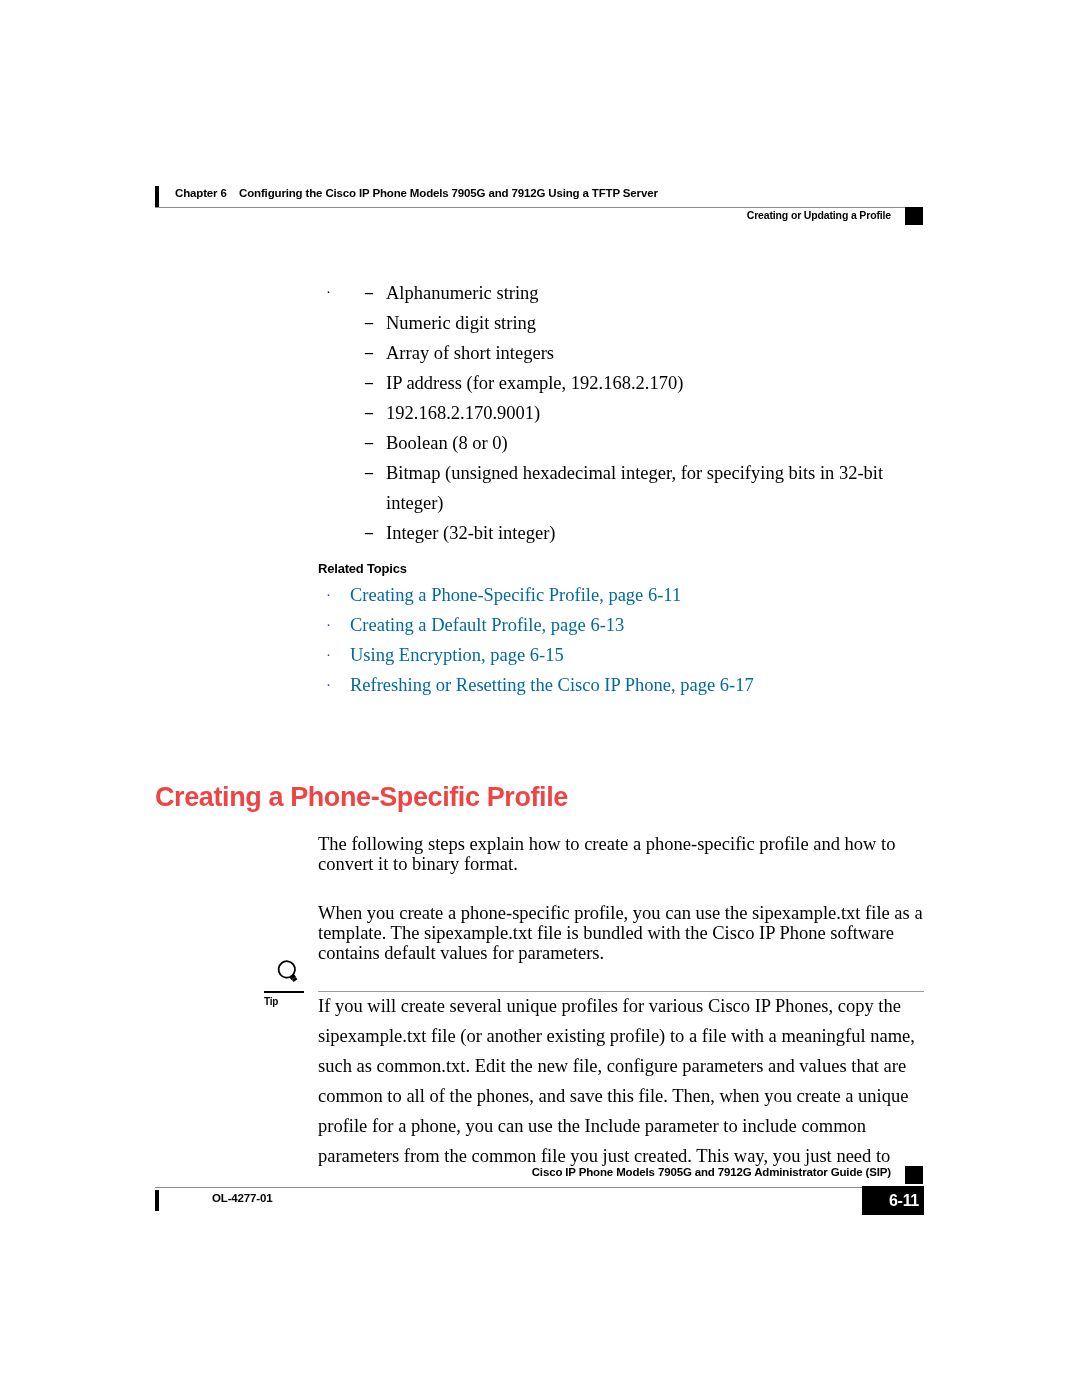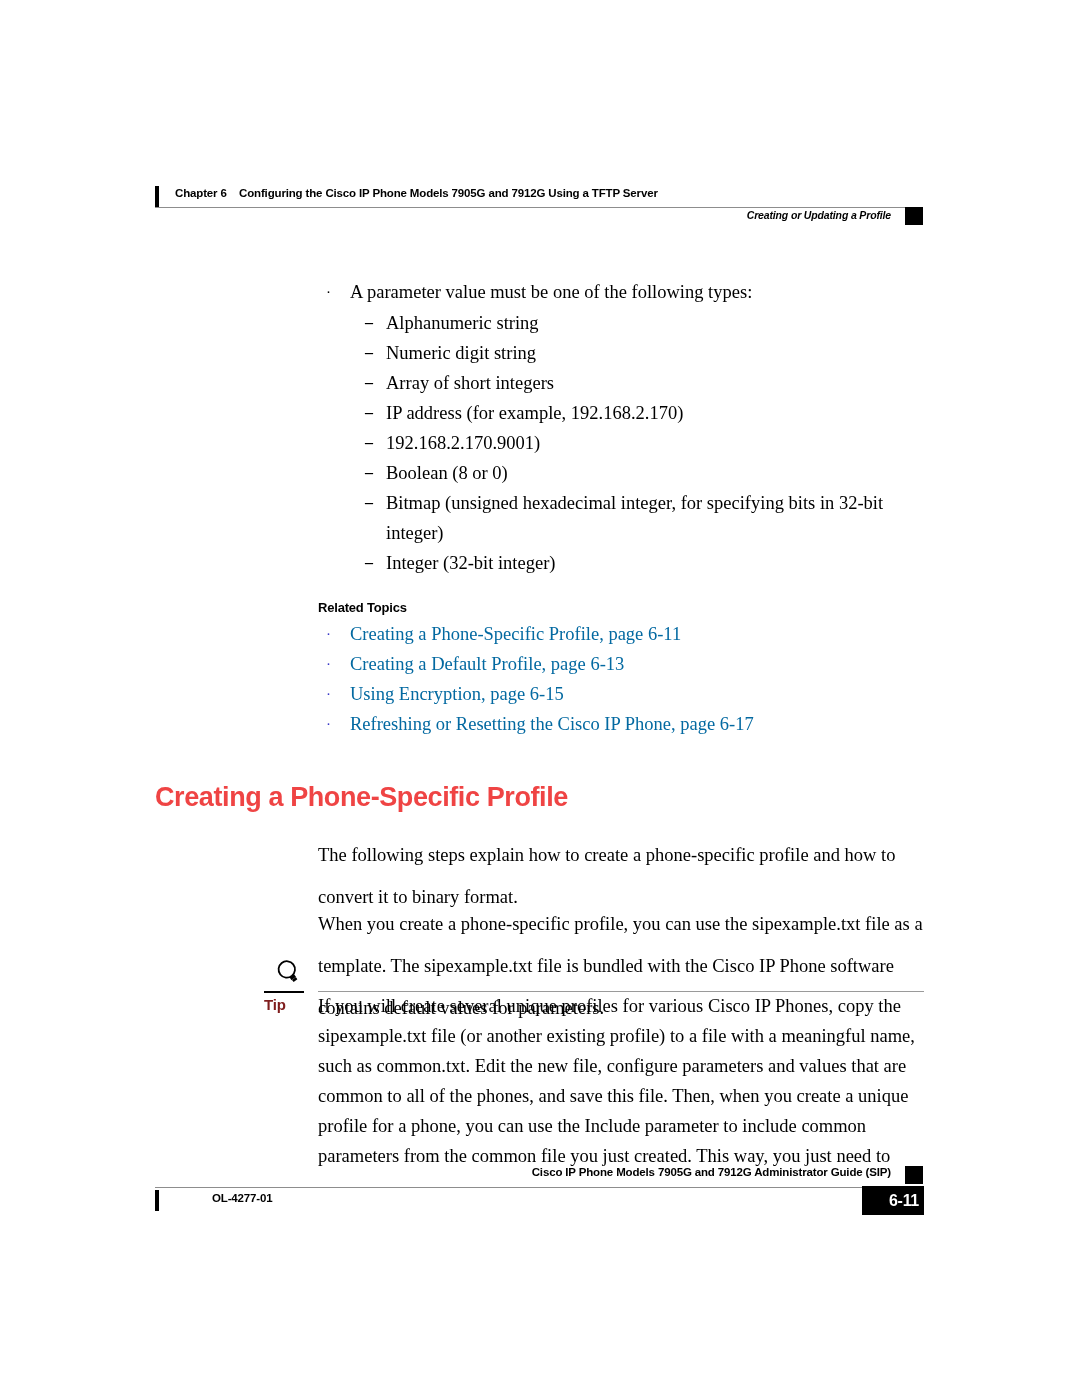--- a/index.html
+++ b/index.html
@@ -71,21 +71,20 @@
     width: 768px;
     height: 1px;
     background: #8d8d8d;
   }
   .header-row2 {
     position: absolute;
     left: 0px;
     top: 22px;
     width: 768px;
     height: 20px;
-    font-style: italic;
   }
   .header-section {
     position: absolute;
     right: 32px;
     top: 1px;
     font-family: "Liberation Sans", "DejaVu Sans", sans-serif;
     font-size: 10.5px;
     font-weight: bold;
     letter-spacing: -0.15px;
     white-space: nowrap;
@@ -141,21 +140,21 @@
   }
   .bullet-l2 .cont {
     display: block;
   }
 
   .related-heading {
     font-family: "Liberation Sans", "DejaVu Sans", sans-serif;
     font-size: 13px;
     font-weight: bold;
     letter-spacing: -0.2px;
-    margin-top: 22px;
+    margin-top: 13px;
     margin-bottom: 4px;
   }
 
   .link-item {
     position: relative;
     padding-left: 32px;
     font-size: 18.5px;
     line-height: 30px;
     color: #3a3ac8;
   }
@@ -184,21 +183,21 @@
     white-space: nowrap;
     color: #ef4444;
   }
 
   
   .para {
     position: absolute;
     left: 318px;
     width: 606px;
     font-size: 18.5px;
-    line-height: 42px;
+    line-height: 20px;
   }
   .para-1 { top: 834px; }
   .para-2 { top: 903px; }
 
   
   .tip-block {
     position: absolute;
     left: 264px;
     top: 958px;
     width: 660px;
@@ -224,24 +223,24 @@
     top: 33px;
     width: 606px;
     height: 1px;
     background: #9a9a9a;
   }
   .tip-label {
     position: absolute;
     left: 0px;
     top: 38px;
     font-family: "Liberation Sans", "DejaVu Sans", sans-serif;
-    font-size: 15px;
+    font-size: 10px;
     font-weight: bold;
     letter-spacing: -0.2px;
-    color: #7f1d1d;
+    color: #000000;
     text-align: right;
   }
   .tip-text {
     position: absolute;
     left: 54px;
     top: 33px;
     width: 606px;
     font-size: 18.5px;
     line-height: 30px;
   }
@@ -339,21 +338,20 @@
     <div class="header-row2">
       <div class="header-section">Creating or Updating a Profile</div>
       <div class="header-square"></div>
     </div>
   </div>
 
   <div class="content">
 
     <div class="bullet-l1">
       <span class="marker">·</span>
-      <span>A parameter value must be one of the following types:</span>
     </div>
 
     <div class="bullet-l2">
       <span class="marker">–</span>
       <span>Alphanumeric string</span>
     </div>
     <div class="bullet-l2">
       <span class="marker">–</span>
       <span>Numeric digit string</span>
     </div>

